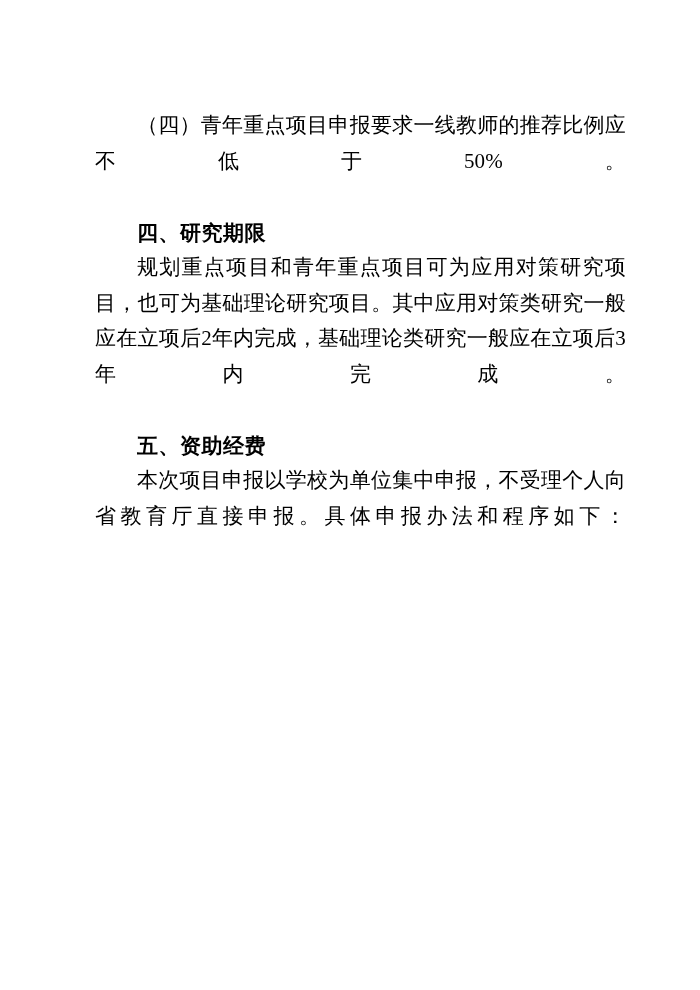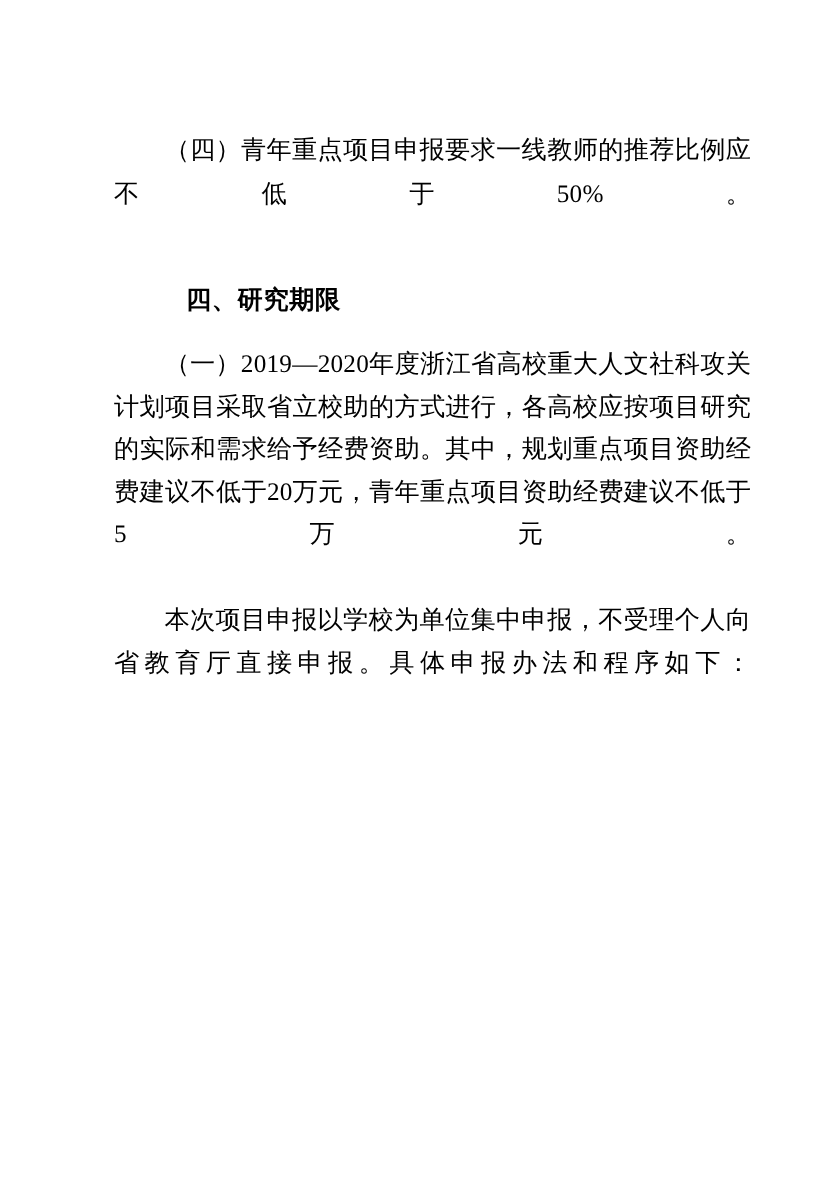--- a/index.html
+++ b/index.html
@@ -40,21 +40,21 @@
     word-break: break-all;
   }
 
   
   .heading {
     font-family: "Liberation Sans", "DejaVu Sans", sans-serif;
     font-size: 21px;
     line-height: 35.5px;
     font-weight: bold;
     color: #000000;
-    margin: 18px;
+    margin: 0;
     text-align: left;
     text-indent: 42px;
     letter-spacing: 0.5px;
   }
 
   
   .para::after {
     content: "";
     display: inline-block;
     width: 100%;
@@ -77,23 +77,24 @@
 <body>
 
 <div class="page">
 
   <div class="doc-body">
 
     <p class="para">（四）青年重点项目申报要求一线教师的推荐比例应不低于50%。</p>
 
     <p class="heading">四、研究期限</p>
 
+    <p class="para">规划重点项目和青年重点项目可为应用对策研究项目，也可为基础理论研究项目。其中应用对策类研究一般应在立项后2年内完成，基础理论类研究一般应在立项后3年内完成。</p>
 
+    <p class="heading">五、资助经费</p>
 
-    <p class="para">（一）2019—2020年度浙江省高校重大人文社科攻关计划项目采取省立校助的方式进行，各高校应按项目研究的实际和需求给予经费资助。其中，规划重点项目资助经费建议不低于20万元，青年重点项目资助经费建议不低于5万元。</p>
 
 
 
     <p class="para">本次项目申报以学校为单位集中申报，不受理个人向省教育厅直接申报。具体申报办法和程序如下：</p>
 
   </div>
 
   <div class="page-number">- 3 -</div>
 
 </div>

